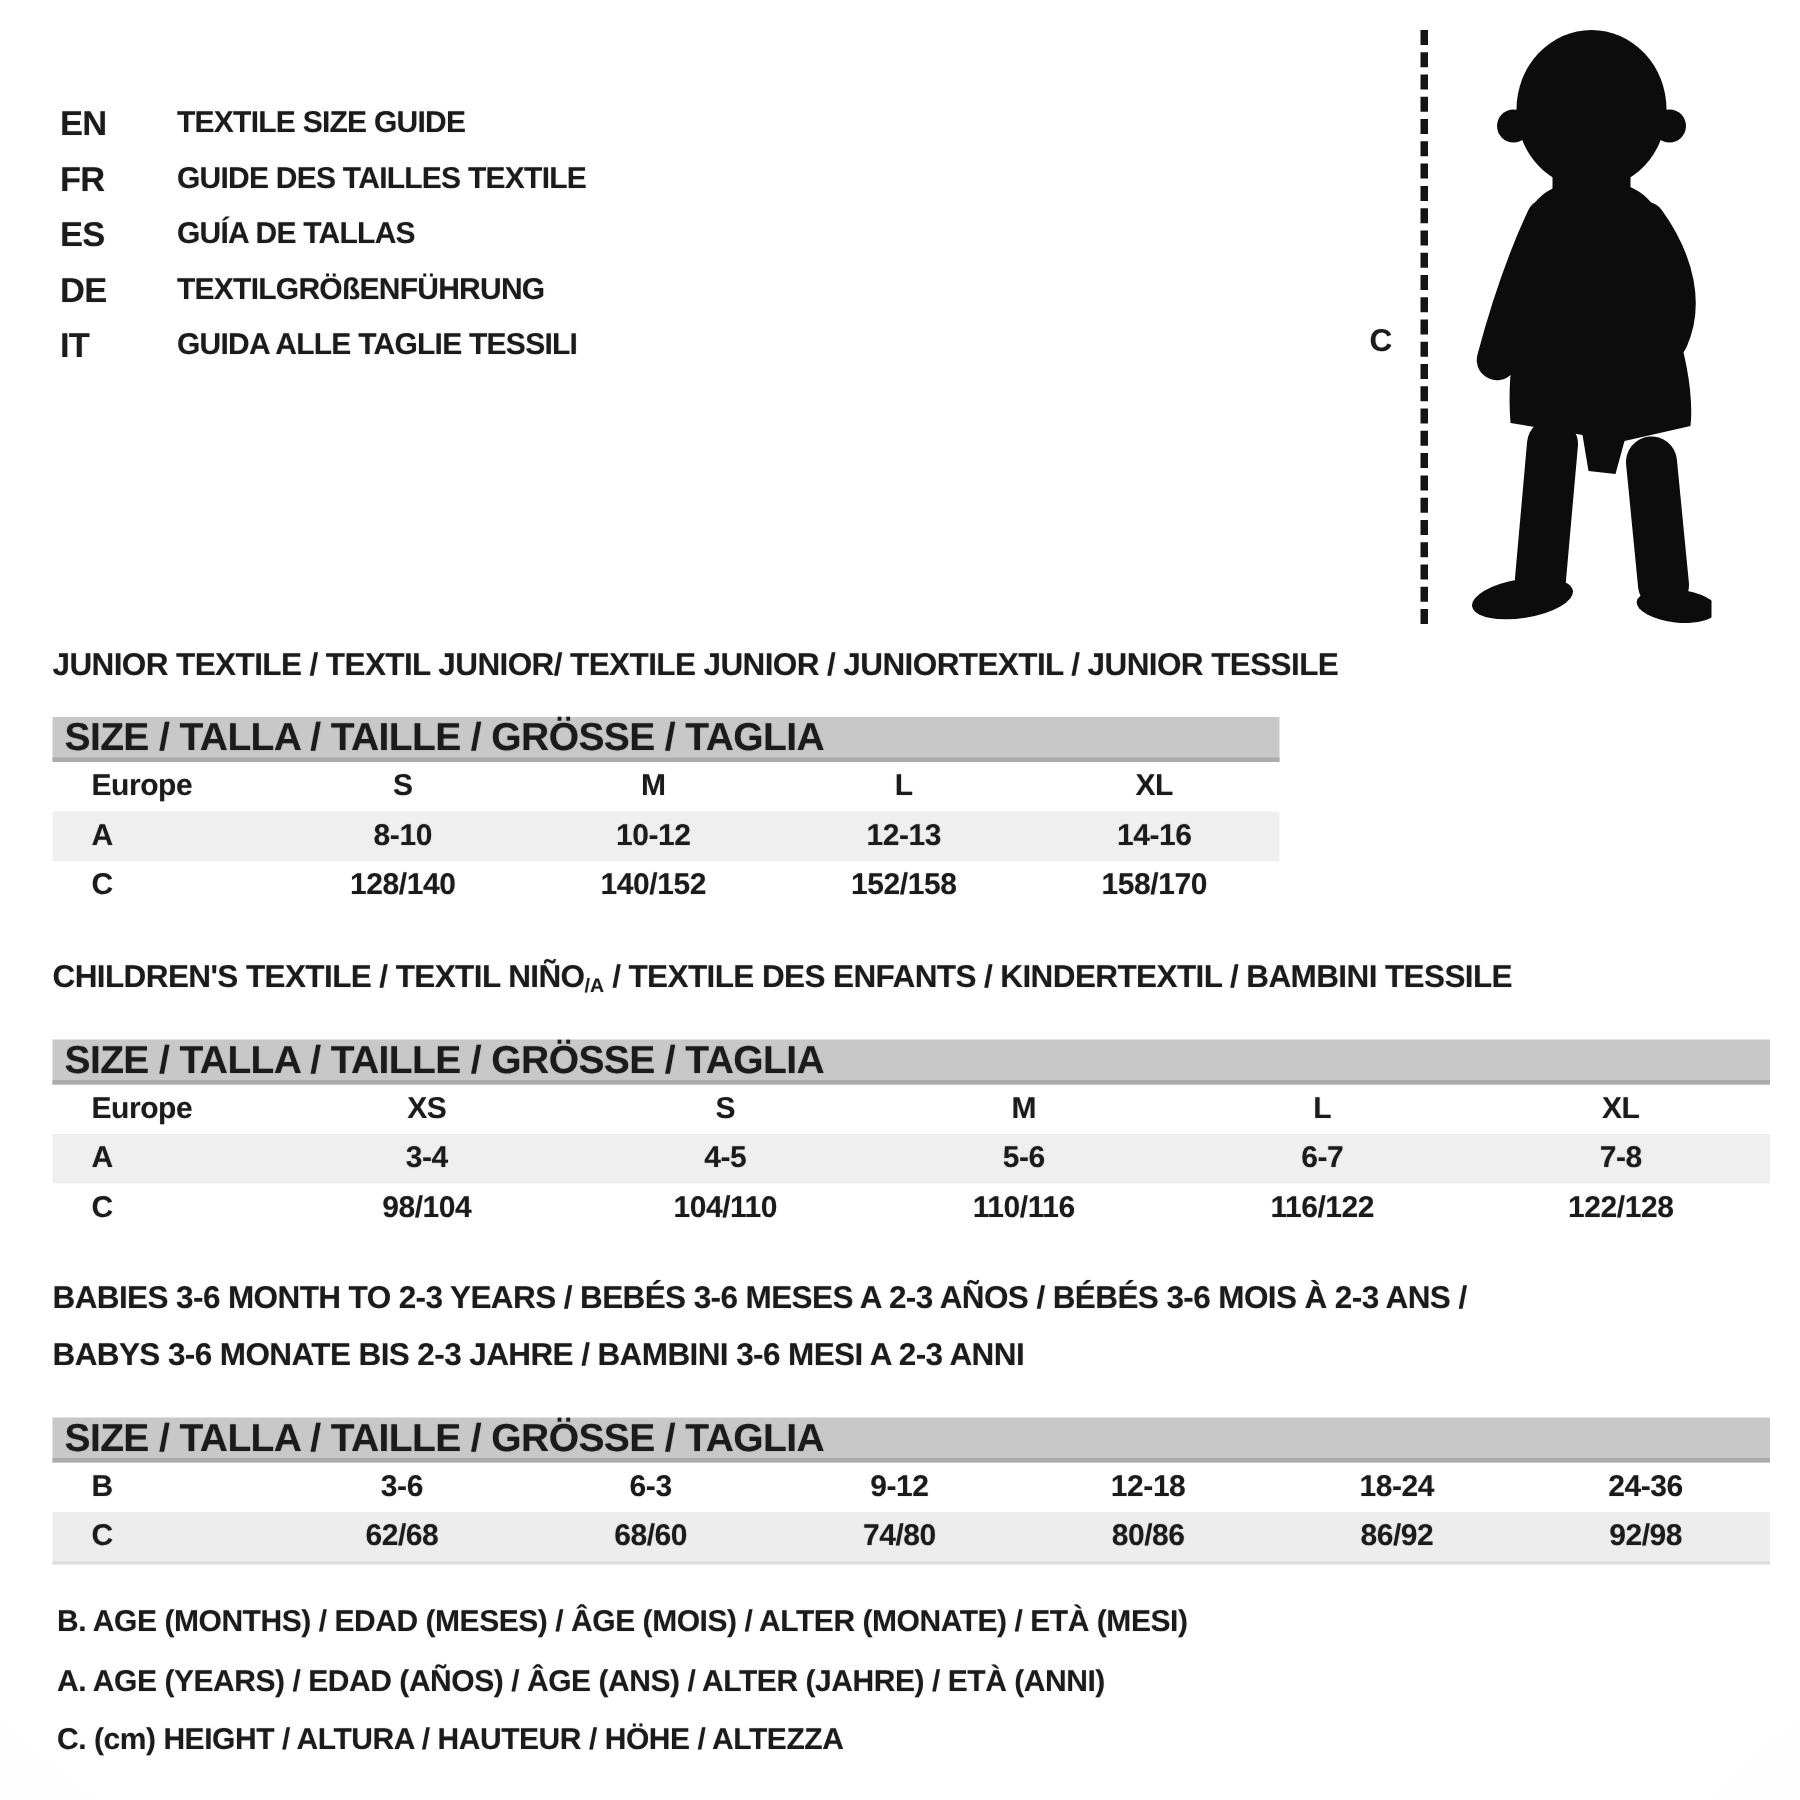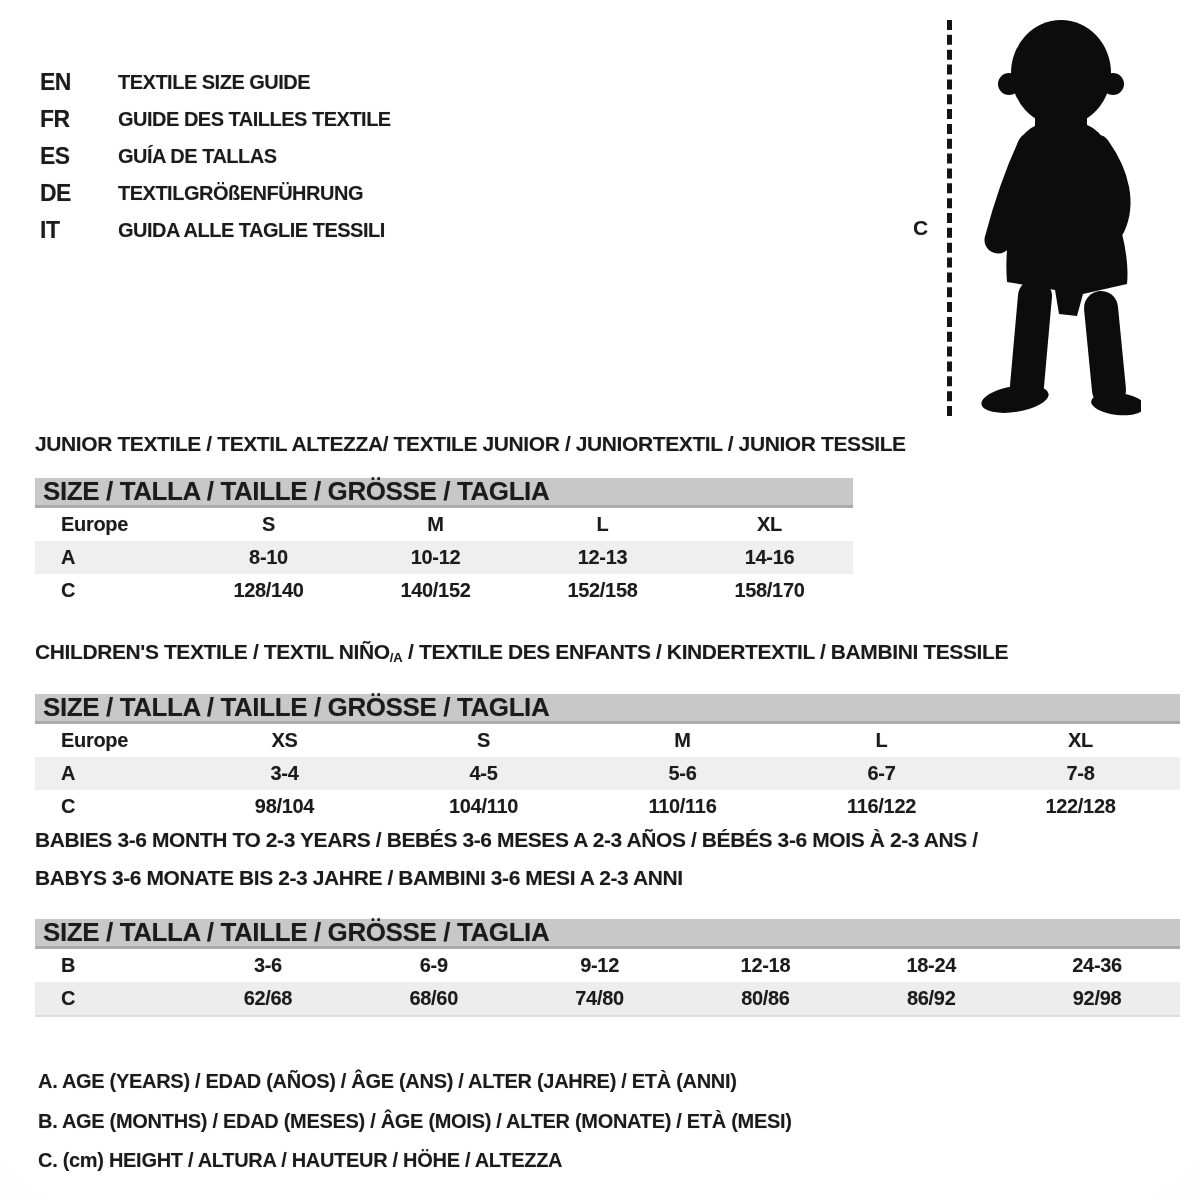--- a/index.html
+++ b/index.html
@@ -50,21 +50,21 @@
   .cols4 { grid-template-columns: 150px repeat(4, 1fr); }
   .cols5 { grid-template-columns: 150px repeat(5, 1fr); }
   .cols6 { grid-template-columns: 150px repeat(6, 1fr); }
   .cell { text-align: center; letter-spacing: -0.3px; }
   .cell.label { text-align: left; padding-left: 8px; margin-left: 18px; }
   .shaded { background: #efefef; }
   .shaded-last { background: #ededed; border-bottom: 2px solid #dcdcdc; }
 
   .t1 { top: 432px; width: 818px; }
   .t2 { top: 640px; width: 1145px; }
-  .t3 { top: 821px; width: 1145px; }
+  .t3 { top: 847px; width: 1145px; }
   .t3 h2 { line-height: 38px; }
 
   
   .legend { position: absolute; left: 38px; top: 1062px; }
   .legend-line { font-size: 20px; letter-spacing: -0.3px; line-height: 39.5px; white-space: nowrap; }
 </style>
 </head>
 <body>
 
 <div class="canvas">
@@ -105,21 +105,21 @@
       <path d="M126 130 C146 158 151 186 141 208" stroke="#0c0c0c" stroke-width="27" stroke-linecap="round" fill="none"></path>
       <path d="M42 192 L144 192 C154 220 158 248 156 266 L112 276 L106 298 L88 296 L84 272 L36 264 C34 240 37 214 42 192 Z"></path>
       <path d="M64 278 L56 368" stroke="#0c0c0c" stroke-width="34" stroke-linecap="round" fill="none"></path>
       <path d="M130 290 L138 372" stroke="#0c0c0c" stroke-width="34" stroke-linecap="round" fill="none"></path>
       <ellipse cx="44" cy="381" rx="34" ry="13" transform="rotate(-9 44 381)"></ellipse>
       <ellipse cx="147" cy="386" rx="27" ry="11" transform="rotate(6 147 386)"></ellipse>
     </svg>
   </div>
 
   <section class="tbl t1">
-    <h2>JUNIOR TEXTILE / TEXTIL ALTEZZA/ TEXTILE JUNIOR / JUNIORTEXTIL / JUNIOR TESSILE</h2>
+    <h2>JUNIOR TEXTILE / TEXTIL JUNIOR/ TEXTILE JUNIOR / JUNIORTEXTIL / JUNIOR TESSILE</h2>
     <div class="size-bar">SIZE / TALLA / TAILLE / GRÖSSE / TAGLIA</div>
     <div class="grid-row cols4">
       <div class="cell label">Europe</div>
       <div class="cell">S</div>
       <div class="cell">M</div>
       <div class="cell">L</div>
       <div class="cell">XL</div>
     </div>
     <div class="grid-row cols4 shaded">
       <div class="cell label">A</div>
@@ -168,36 +168,36 @@
 
   <section class="tbl t3">
     <h2>
       <div>BABIES 3-6 MONTH TO 2-3 YEARS / BEBÉS 3-6 MESES A 2-3 AÑOS / BÉBÉS 3-6 MOIS À 2-3 ANS /</div>
       <div>BABYS 3-6 MONATE BIS 2-3 JAHRE / BAMBINI 3-6 MESI A 2-3 ANNI</div>
     </h2>
     <div class="size-bar">SIZE / TALLA / TAILLE / GRÖSSE / TAGLIA</div>
     <div class="grid-row cols6">
       <div class="cell label">B</div>
       <div class="cell">3-6</div>
-      <div class="cell">6-9</div>
+      <div class="cell">6-3</div>
       <div class="cell">9-12</div>
       <div class="cell">12-18</div>
       <div class="cell">18-24</div>
       <div class="cell">24-36</div>
     </div>
     <div class="grid-row cols6 shaded-last">
       <div class="cell label">C</div>
       <div class="cell">62/68</div>
       <div class="cell">68/60</div>
       <div class="cell">74/80</div>
       <div class="cell">80/86</div>
       <div class="cell">86/92</div>
       <div class="cell">92/98</div>
     </div>
   </section>
 
   <div class="legend">
+    <div class="legend-line">B. AGE (MONTHS) / EDAD (MESES) / ÂGE (MOIS) / ALTER (MONATE) / ETÀ (MESI)</div>
     <div class="legend-line">A. AGE (YEARS) / EDAD (AÑOS) / ÂGE (ANS) / ALTER (JAHRE) / ETÀ (ANNI)</div>
-    <div class="legend-line">B. AGE (MONTHS) / EDAD (MESES) / ÂGE (MOIS) / ALTER (MONATE) / ETÀ (MESI)</div>
     <div class="legend-line">C. (cm) HEIGHT / ALTURA / HAUTEUR / HÖHE / ALTEZZA</div>
   </div>
 
 </div>
 
 </body></html>

